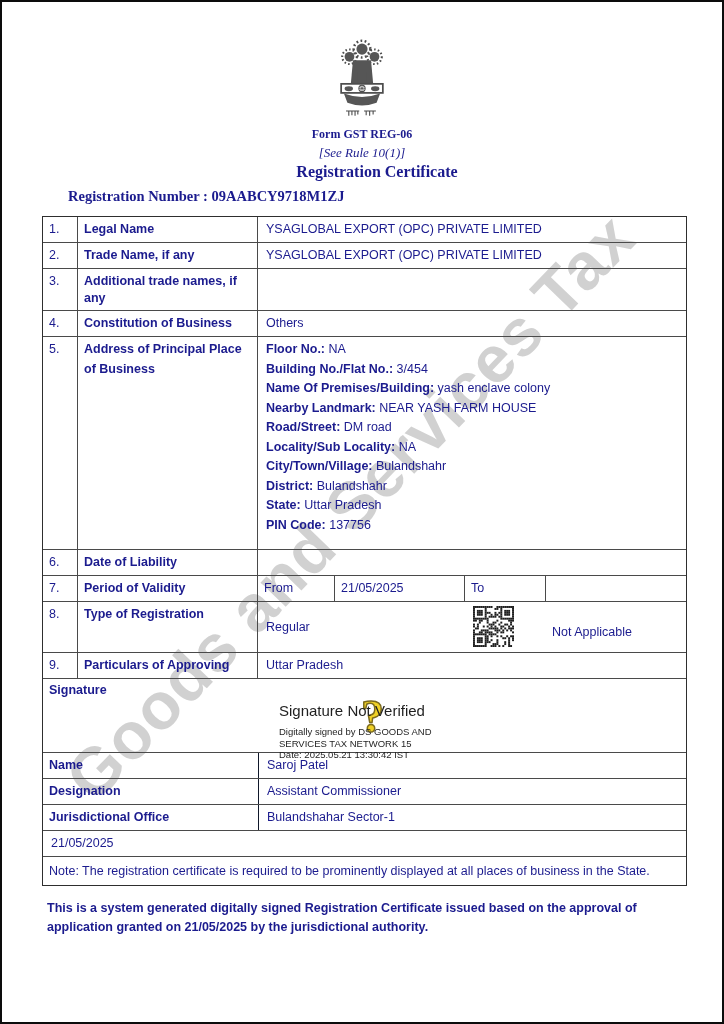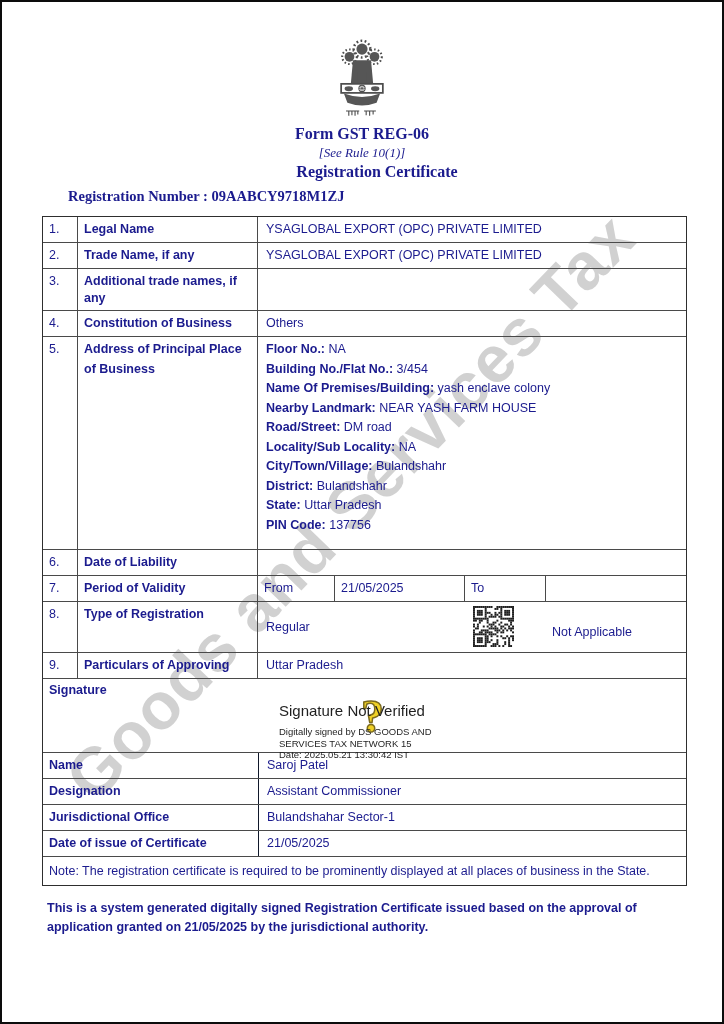--- a/index.html
+++ b/index.html
@@ -9,21 +9,21 @@
   
   .watermark{position:absolute;left:348px;top:505px;z-index:0;
              transform:translate(-50%,-50%) rotate(-46deg);
              font-size:66px;font-weight:bold;letter-spacing:1px;
              color:rgba(90,90,90,0.28);white-space:nowrap;pointer-events:none;}
   .content{position:relative;z-index:1;}
   
   .header{text-align:center;padding-top:36px;font-family:"Liberation Serif",serif;}
   .emblem{display:inline-block;}
   .hline1{font-size:17px;font-weight:bold;line-height:22px;}
-  .hline2{font-size:16px;font-weight:bold;line-height:20px;}
+  .hline2{font-size:12px;font-weight:bold;line-height:20px;}
   .hline3{font-size:13px;font-style:italic;line-height:17px;}
   .hline4{font-size:16px;font-weight:bold;line-height:22px;margin-left:30px;}
   .regnum{font-family:"Liberation Serif",serif;font-size:14.5px;font-weight:bold;
           margin:4px 0 0 66px;line-height:18px;}
   
   .gtable{margin:11px 39px 0 40px;width:645px;box-sizing:border-box;
           border:1.5px solid #2e2e2e;font-size:12.5px;}
   .row{display:flex;border-bottom:1px solid #4a4a4a;box-sizing:border-box;align-items:stretch;}
   .row:last-child{border-bottom:none;}
   .cell{box-sizing:border-box;padding:4px 6px;line-height:17px;}
@@ -417,21 +417,20 @@
       </div>
       <div class="row h26">
         <div class="cell o-label">Designation</div>
         <div class="cell c-value">Assistant Commissioner</div>
       </div>
       <div class="row h26">
         <div class="cell o-label">Jurisdictional Office</div>
         <div class="cell c-value">Bulandshahar Sector-1</div>
       </div>
       <div class="row h26">
-        <div class="cell o-label">Date of issue of Certificate</div>
         <div class="cell c-value">21/05/2025</div>
       </div>
 
       <div class="row h28">
         <div class="cell note-cell">Note: The registration certificate is required to be prominently displayed at all places of business in the State.</div>
       </div>
 
     </div>
 
     <div class="footer">This is a system generated digitally signed Registration Certificate issued based on the approval of application granted on 21/05/2025 by the jurisdictional authority.</div>

